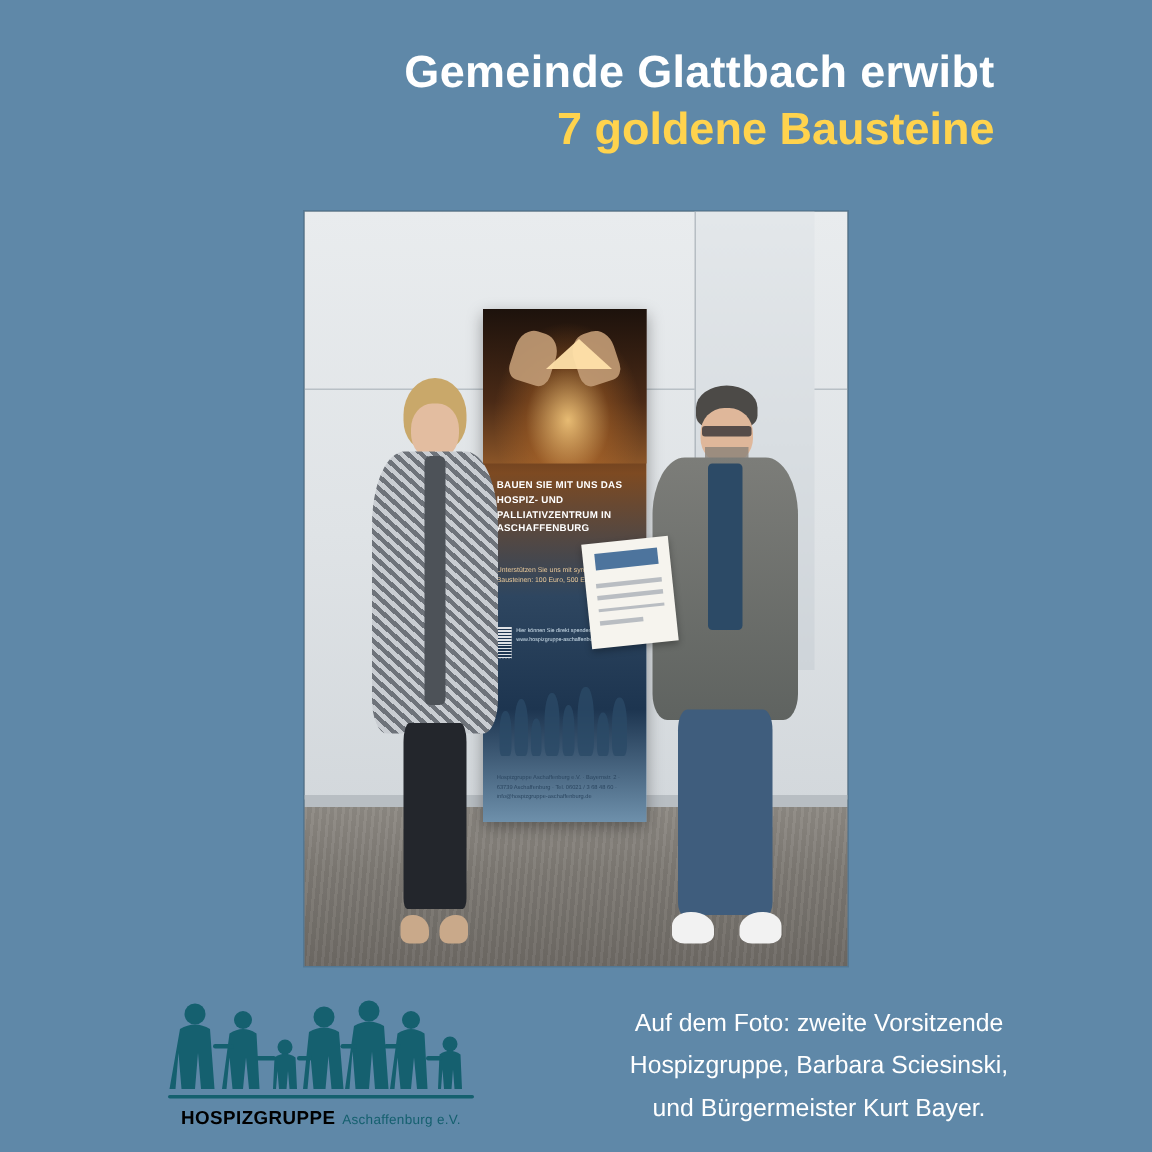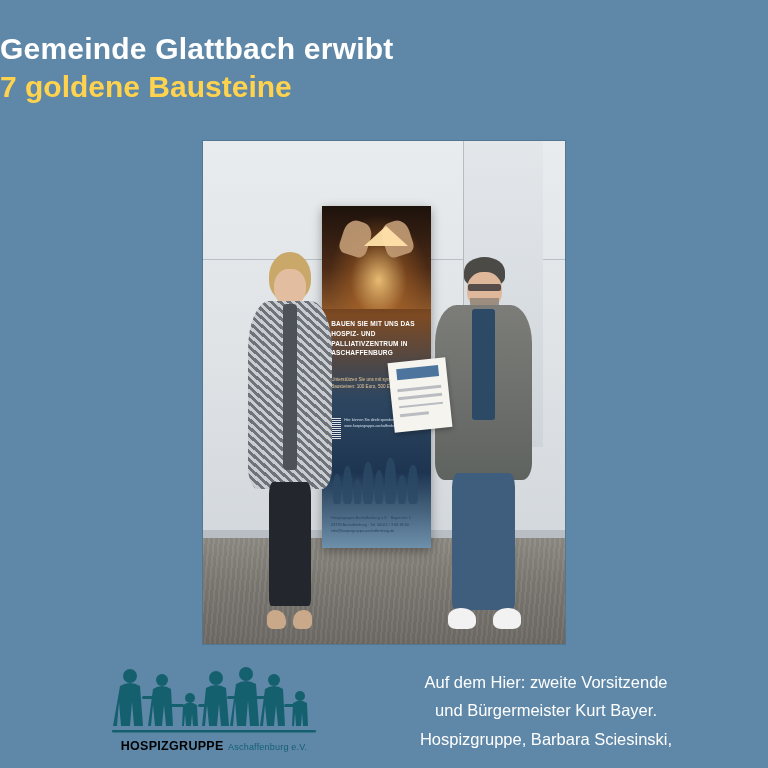--- a/index.html
+++ b/index.html
@@ -19,21 +19,22 @@
     height: 768px;
     background: #5f88a8;
   }
 
   
   .headline {
     position: absolute;
     top: 30px;
     left: 0;
     width: 620px;
-    text-align: left;
+    text-align: right;
+    padding-left: 43px;
   }
   .headline .line1 {
     display: block;
     color: #ffffff;
     font-size: 30px;
     font-weight: bold;
     letter-spacing: 0.2px;
     line-height: 1.25;
   }
   .headline .line2 {
@@ -375,18 +376,18 @@
         <rect x="8" y="66" width="204" height="2.4" rx="1.2"></rect>
       </g>
     </svg>
     <div class="logo-caption">
       <span class="logo-name">HOSPIZGRUPPE</span>
       <span class="logo-sub">Aschaffenburg e.V.</span>
     </div>
   </div>
 
   <div class="caption">
-    <span>Auf dem Hier: zweite Vorsitzende</span>
+    <span>Auf dem Foto: zweite Vorsitzende</span>
+    <span>Hospizgruppe, Barbara Sciesinski,</span>
     <span>und Bürgermeister Kurt Bayer.</span>
-    <span>Hospizgruppe, Barbara Sciesinski,</span>
   </div>
 
 </div>
 
 </body></html>

